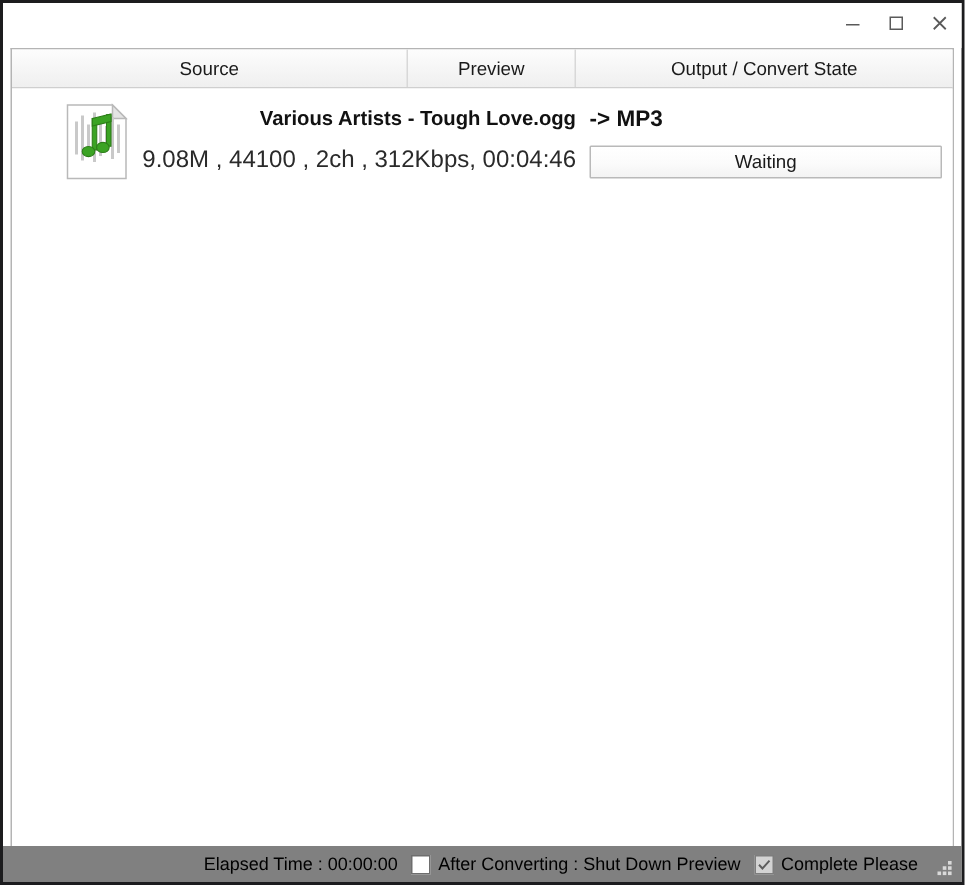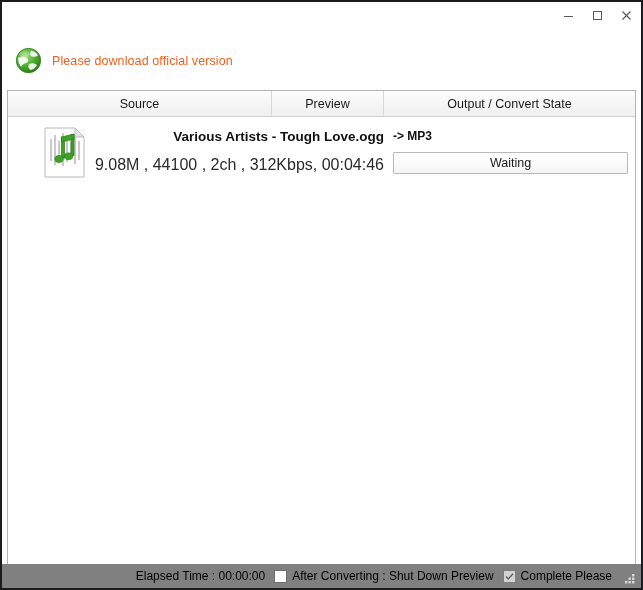--- a/index.html
+++ b/index.html
@@ -157,21 +157,21 @@
   }
 
   .cell-output {
     flex: 1 1 auto;
     padding-top: 6px;
     padding-left: 9px;
     padding-right: 7px;
     box-sizing: border-box;
   }
   .out-format {
-    font-size: 12px;
+    font-size: 15px;
     font-weight: bold;
     color: #111111;
     white-space: nowrap;
   }
   .state-btn {
     margin-top: 9px;
     height: 22px;
     width: 100%;
     box-sizing: border-box;
     border: 1px solid #b9b9b9;
@@ -249,39 +249,20 @@
         </svg>
       </div>
       <div class="win-btn">
         <svg width="11" height="11" viewBox="0 0 11 11">
           <path d="M1.5 1.5 L9.5 9.5 M9.5 1.5 L1.5 9.5" stroke="#5a5a5a" stroke-width="1.2" fill="none"></path>
         </svg>
       </div>
     </div>
   </div>
 
-  <div class="banner">
-    <div class="globe-icon">
-      <svg width="30" height="30" viewBox="0 0 30 30">
-        <defs>
-          <radialGradient id="gl" cx="38%" cy="32%" r="72%">
-            <stop offset="0%" stop-color="#9fe07a"></stop>
-            <stop offset="55%" stop-color="#4fae2e"></stop>
-            <stop offset="100%" stop-color="#2a7a17"></stop>
-          </radialGradient>
-        </defs>
-        <circle cx="14.5" cy="14.5" r="12.2" fill="url(#gl)" stroke="#2f7d1b" stroke-width="0.8"></circle>
-        <path d="M4 12 q5 -3 9 0 q3 3 -1 5 q-4 1 -5 4 q-3 -4 -3 -9 z" fill="#ffffff" opacity="0.92"></path>
-        <path d="M17 4.5 q5 1 7 5 q-3 2 -6 1 q-3 -1 -1 -6 z" fill="#ffffff" opacity="0.92"></path>
-        <path d="M15 18 q5 -2 8 1 q-2 4 -6 5 q-4 -2 -2 -6 z" fill="#ffffff" opacity="0.88"></path>
-        <ellipse cx="10.5" cy="8.5" rx="5" ry="3.2" fill="#ffffff" opacity="0.2"></ellipse>
-      </svg>
-    </div>
-    <div class="banner-text">Please download official version</div>
-  </div>
 
   <div class="list-panel">
 
     <div class="col-header">
       <div class="col col-source">Source</div>
       <div class="col col-preview">Preview</div>
       <div class="col col-output">Output / Convert State</div>
     </div>
 
     <div class="rows">

